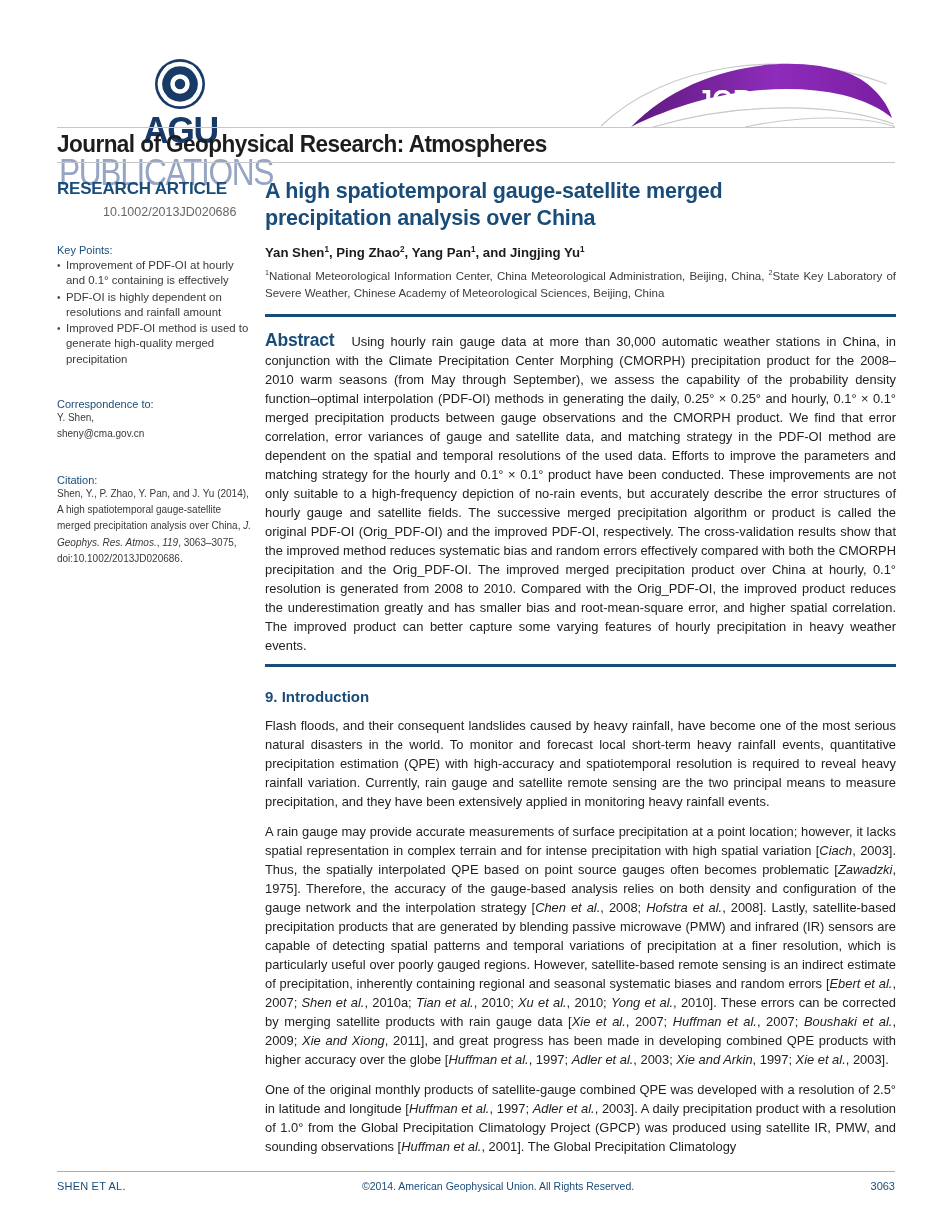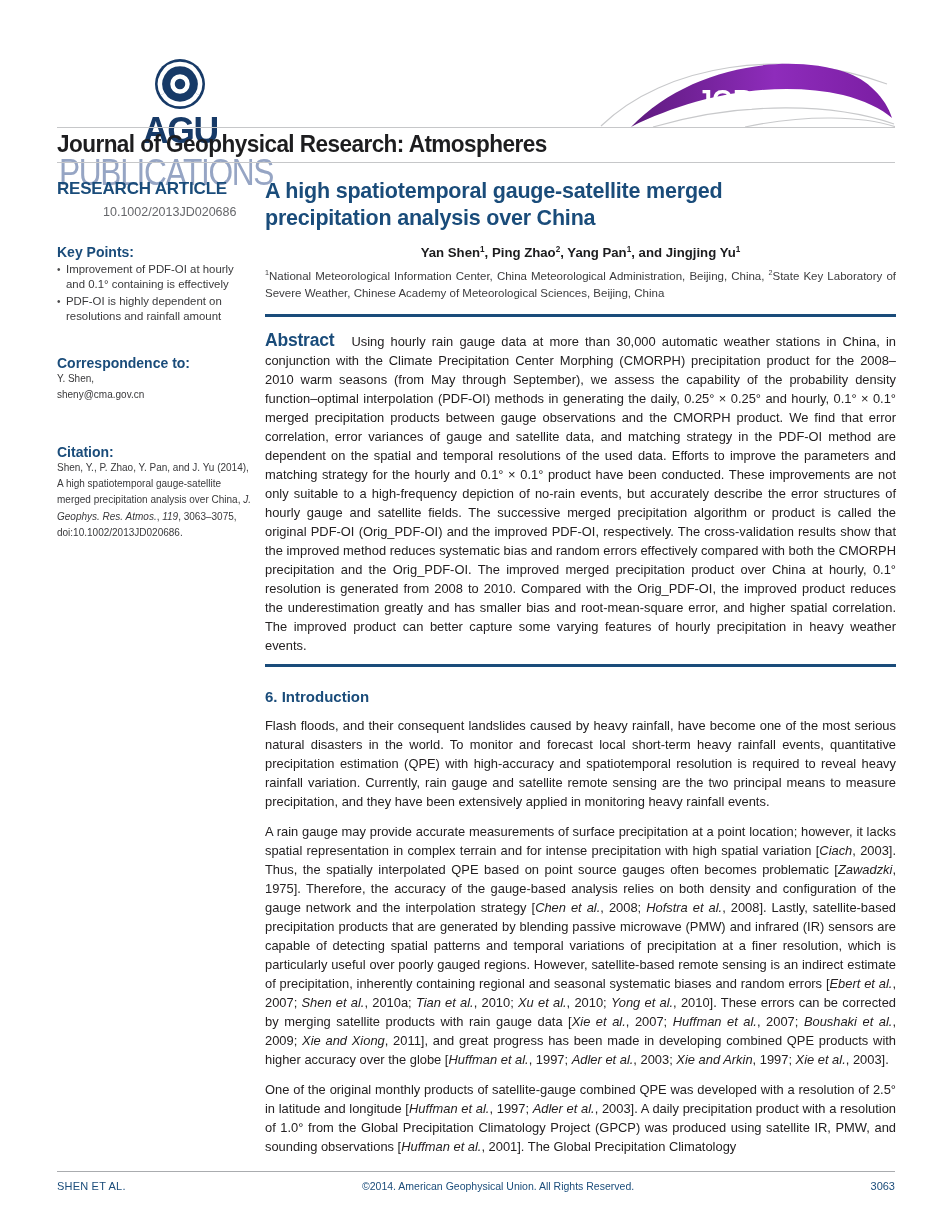--- a/index.html
+++ b/index.html
@@ -14,37 +14,37 @@
   #logo .agu{font-size:37px;font-weight:bold;color:#173a67;letter-spacing:-1.5px;margin-left:4px;transform:scaleX(.96);transform-origin:left;}
   #logo .pubs{font-size:36px;font-weight:normal;color:#96a5c4;letter-spacing:-1.5px;margin-left:2px;transform:scaleX(.88);transform-origin:left;}
   #jgr-badge{right:57px;top:56px;width:300px;height:72px;}
   #jgr-badge text{font-family:"Liberation Sans",sans-serif;font-weight:bold;font-size:27px;fill:#ffffff;letter-spacing:0;}
   .hrule{left:57px;right:57px;height:1px;background:#c6c7c9;}
   #rule-top{top:127px;}
   #journal-title{left:57px;top:130px;font-size:24px;font-weight:bold;color:#1d1d1f;letter-spacing:-.6px;transform:scaleX(.94);transform-origin:left;white-space:nowrap;}
   #rule-under-title{top:162px;}
   
   #sidebar{left:57px;top:179px;width:197px;}
-  .side-h{font-size:14px;font-weight:bold;color:#1a4c7a;}
+  .side-h{font-size:11px;font-weight:normal;color:#1a4c7a;}
   #article-type{font-size:17px;font-weight:bold;color:#1a4c7a;letter-spacing:-.2px;}
   #doi{font-size:12.5px;color:#66676b;margin-top:6px;margin-left:46px;}
   #key-points{margin-top:25px;}
   #key-points ul{margin:2px 0 0 0;padding:0;list-style:none;}
   #key-points li{font-size:11.4px;line-height:15.3px;color:#39393b;padding-left:9px;position:relative;margin-top:1px;}
   #key-points li::before{content:"•";position:absolute;left:0;top:0;color:#4a4a4c;font-size:10px;}
   #correspondence{margin-top:31px;}
   .side-txt{font-size:10px;line-height:16.3px;color:#39393b;}
-  #citation{margin-top:40px;}
+  #citation{margin-top:31px;}
   #history{margin-top:15px;}
   .it{font-style:italic;}
   a.plain{color:#39393b;text-decoration:none;}
   
   #main{left:265px;top:178px;width:631px;}
   #paper-title{width:500px;font-size:21.5px;line-height:27px;font-weight:bold;color:#1a4c7a;letter-spacing:-.2px;}
-  #authors{margin-top:13px;font-size:13.2px;font-weight:bold;color:#1c1c1e;text-align:center;}
+  #authors{margin-top:13px;font-size:13.2px;font-weight:bold;color:#1c1c1e;}
   sup{font-size:.62em;line-height:0;}
   #affiliations{margin-top:8px;font-size:11.5px;line-height:17px;color:#3c3c3e;text-align:justify;}
   .navy-rule{height:3px;background:#1a4c7a;}
   #rule-affil{margin-top:12px;}
   #abstract{margin-top:14px;font-size:12.9px;line-height:19px;text-align:justify;color:#242122;}
   #abstract-label{font-size:17.5px;font-weight:bold;color:#1a4c7a;padding-right:17px;letter-spacing:-.2px;}
   #rule-abstract{margin-top:9px;}
   #intro-heading{margin-top:21px;font-size:15px;font-weight:bold;color:#1a4c7a;}
   .para{margin-top:11px;font-size:12.9px;line-height:19px;text-align:justify;color:#242122;}
   
@@ -92,20 +92,21 @@
 
 <div class="abs" id="sidebar">
   <div id="article-type">RESEARCH ARTICLE</div>
   <div id="doi">10.1002/2013JD020686</div>
 
   <div id="key-points">
     <div class="side-h">Key Points:</div>
     <ul>
       <li>Improvement of PDF-OI at hourly and 0.1° containing is effectively</li>
       <li>PDF-OI is highly dependent on resolutions and rainfall amount</li>
+      <li>Improved PDF-OI method is used to generate high-quality merged precipitation</li>
     </ul>
   </div>
 
   <div id="correspondence">
     <div class="side-h">Correspondence to:</div>
     <div class="side-txt">Y. Shen,</div>
     <div class="side-txt"><a class="plain" href="#">sheny@cma.gov.cn</a></div>
   </div>
 
   <div id="citation">
@@ -121,21 +122,21 @@
   <div id="affiliations"><sup>1</sup><span>National Meteorological Information Center, China Meteorological Administration, Beijing, China, </span><sup>2</sup><span>State Key Laboratory of Severe Weather, Chinese Academy of Meteorological Sciences, Beijing, China</span></div>
 
   <div class="navy-rule" id="rule-affil"></div>
 
   <div id="abstract">
     <span id="abstract-label">Abstract</span><span>Using hourly rain gauge data at more than 30,000 automatic weather stations in China, in conjunction with the Climate Precipitation Center Morphing (CMORPH) precipitation product for the 2008–2010 warm seasons (from May through September), we assess the capability of the probability density function–optimal interpolation (PDF-OI) methods in generating the daily, 0.25° × 0.25° and hourly, 0.1° × 0.1° merged precipitation products between gauge observations and the CMORPH product. We find that error correlation, error variances of gauge and satellite data, and matching strategy in the PDF-OI method are dependent on the spatial and temporal resolutions of the used data. Efforts to improve the parameters and matching strategy for the hourly and 0.1° × 0.1° product have been conducted. These improvements are not only suitable to a high-frequency depiction of no-rain events, but accurately describe the error structures of hourly gauge and satellite fields. The successive merged precipitation algorithm or product is called the original PDF-OI (Orig_PDF-OI) and the improved PDF-OI, respectively. The cross-validation results show that the improved method reduces systematic bias and random errors effectively compared with both the CMORPH precipitation and the Orig_PDF-OI. The improved merged precipitation product over China at hourly, 0.1° resolution is generated from 2008 to 2010. Compared with the Orig_PDF-OI, the improved product reduces the underestimation greatly and has smaller bias and root-mean-square error, and higher spatial correlation. The improved product can better capture some varying features of hourly precipitation in heavy weather events.</span>
   </div>
 
   <div class="navy-rule" id="rule-abstract"></div>
 
-  <div id="intro-heading">6. Introduction</div>
+  <div id="intro-heading">9. Introduction</div>
   <div class="para"><span>Flash floods, and their consequent landslides caused by heavy rainfall, have become one of the most serious natural disasters in the world. To monitor and forecast local short-term heavy rainfall events, quantitative precipitation estimation (QPE) with high-accuracy and spatiotemporal resolution is required to reveal heavy rainfall variation. Currently, rain gauge and satellite remote sensing are the two principal means to measure precipitation, and they have been extensively applied in monitoring heavy rainfall events.</span></div>
   <div class="para"><span>A rain gauge may provide accurate measurements of surface precipitation at a point location; however, it lacks spatial representation in complex terrain and for intense precipitation with high spatial variation [</span><span class="it">Ciach</span><span>, 2003]. Thus, the spatially interpolated QPE based on point source gauges often becomes problematic [</span><span class="it">Zawadzki</span><span>, 1975]. Therefore, the accuracy of the gauge-based analysis relies on both density and configuration of the gauge network and the interpolation strategy [</span><span class="it">Chen et al.</span><span>, 2008; </span><span class="it">Hofstra et al.</span><span>, 2008]. Lastly, satellite-based precipitation products that are generated by blending passive microwave (PMW) and infrared (IR) sensors are capable of detecting spatial patterns and temporal variations of precipitation at a finer resolution, which is particularly useful over poorly gauged regions. However, satellite-based remote sensing is an indirect estimate of precipitation, inherently containing regional and seasonal systematic biases and random errors [</span><span class="it">Ebert et al.</span><span>, 2007; </span><span class="it">Shen et al.</span><span>, 2010a; </span><span class="it">Tian et al.</span><span>, 2010; </span><span class="it">Xu et al.</span><span>, 2010; </span><span class="it">Yong et al.</span><span>, 2010]. These errors can be corrected by merging satellite products with rain gauge data [</span><span class="it">Xie et al.</span><span>, 2007; </span><span class="it">Huffman et al.</span><span>, 2007; </span><span class="it">Boushaki et al.</span><span>, 2009; </span><span class="it">Xie and Xiong</span><span>, 2011], and great progress has been made in developing combined QPE products with higher accuracy over the globe [</span><span class="it">Huffman et al.</span><span>, 1997; </span><span class="it">Adler et al.</span><span>, 2003; </span><span class="it">Xie and Arkin</span><span>, 1997; </span><span class="it">Xie et al.</span><span>, 2003].</span></div>
   <div class="para"><span>One of the original monthly products of satellite-gauge combined QPE was developed with a resolution of 2.5° in latitude and longitude [</span><span class="it">Huffman et al.</span><span>, 1997; </span><span class="it">Adler et al.</span><span>, 2003]. A daily precipitation product with a resolution of 1.0° from the Global Precipitation Climatology Project (GPCP) was produced using satellite IR, PMW, and sounding observations [</span><span class="it">Huffman et al.</span><span>, 2001]. The Global Precipitation Climatology</span></div>
 </div>
 
 <div class="abs hrule" id="rule-footer"></div>
 <div class="abs" id="footer">
   <span id="footer-authors">SHEN ET AL.</span>
   <span id="footer-copy">©2014. American Geophysical Union. All Rights Reserved.</span>
   <span id="footer-page">3063</span>

